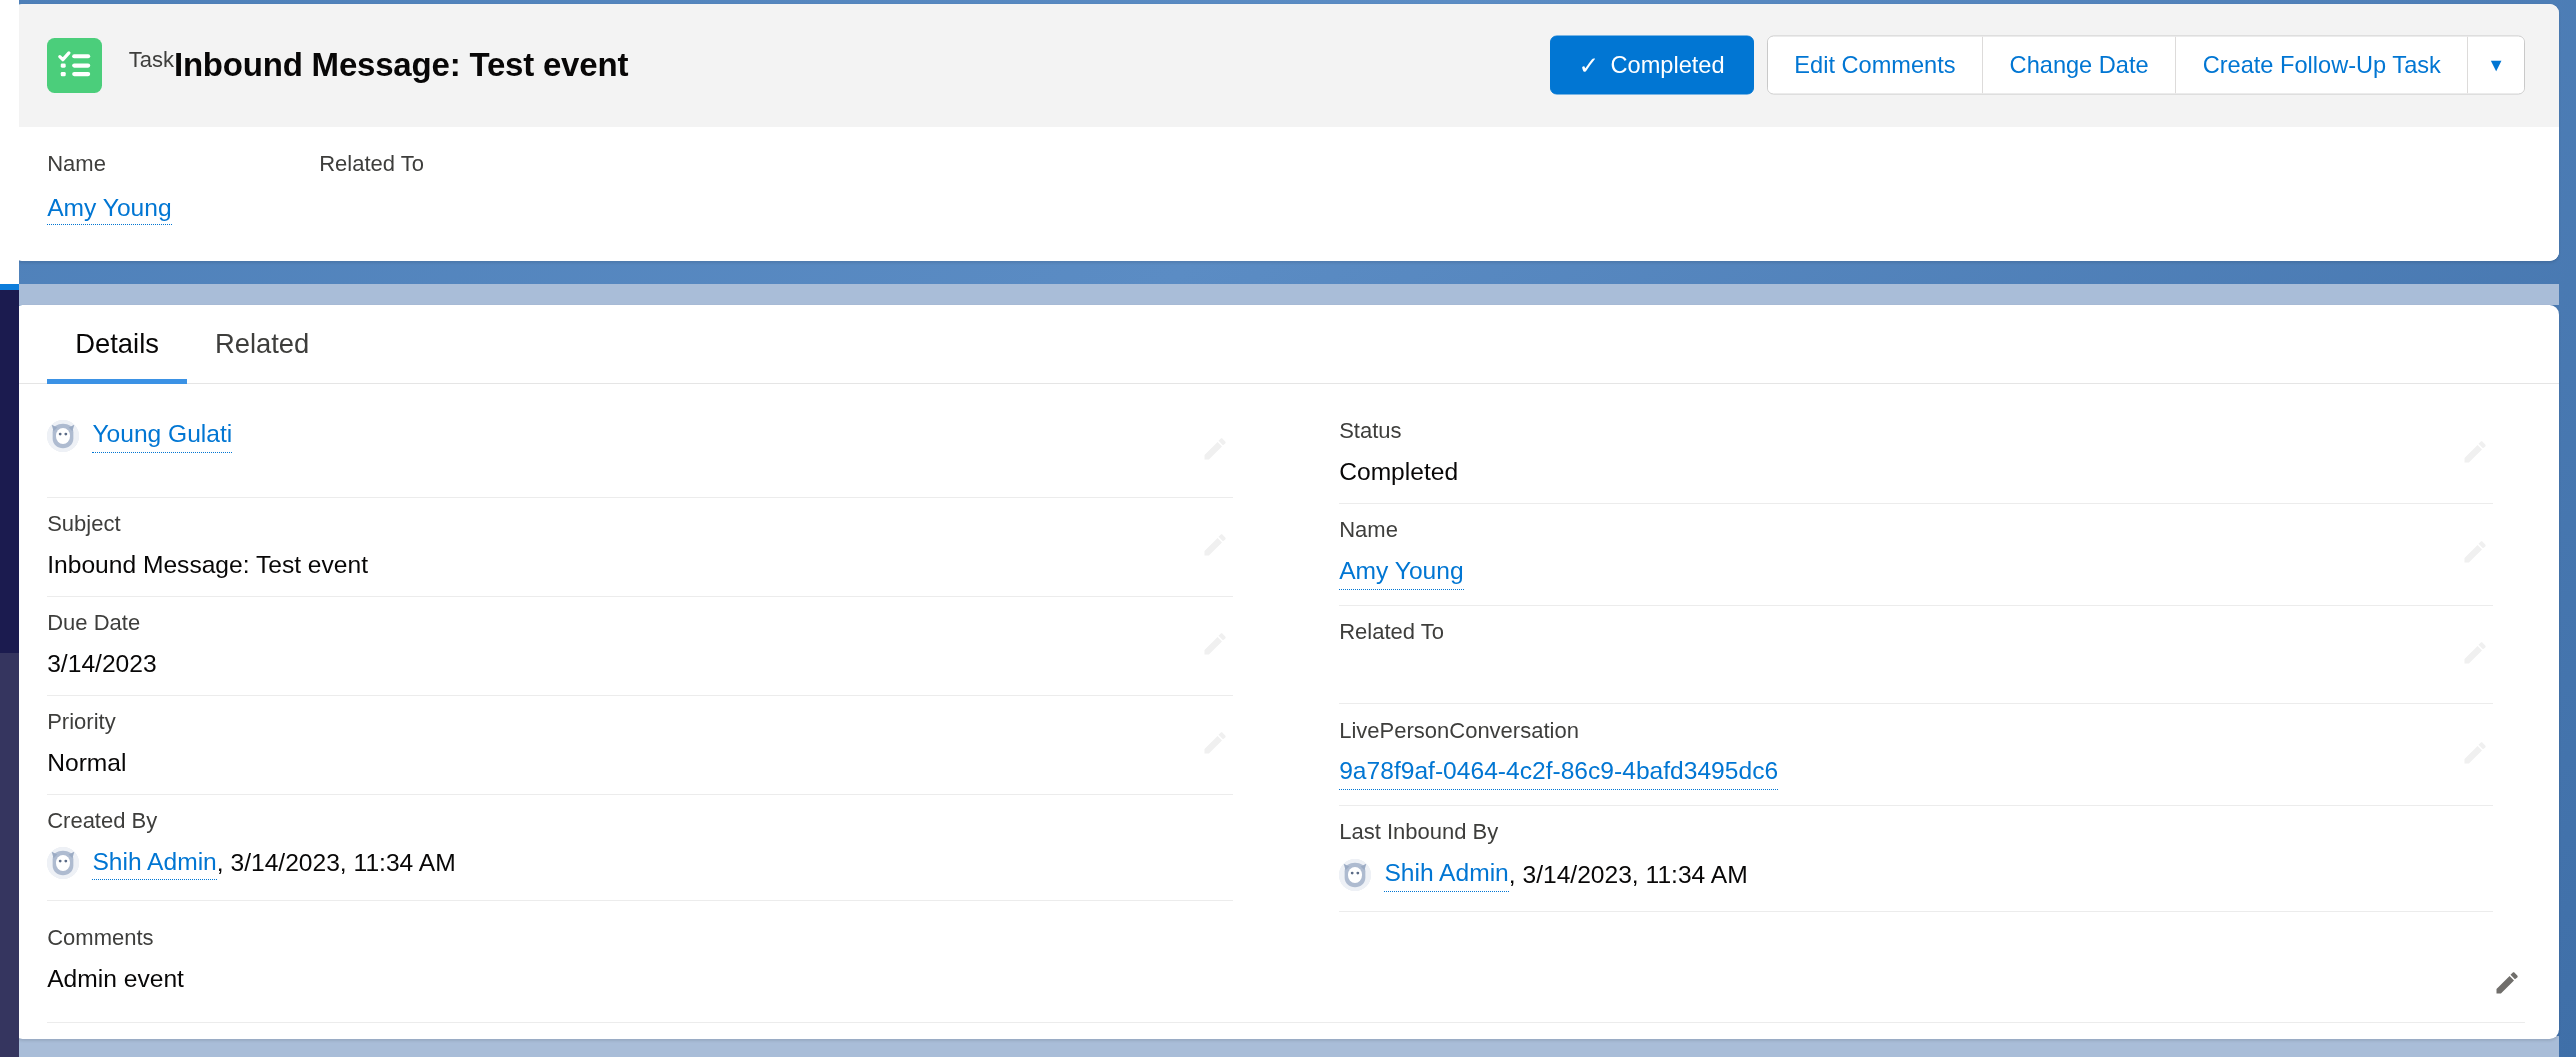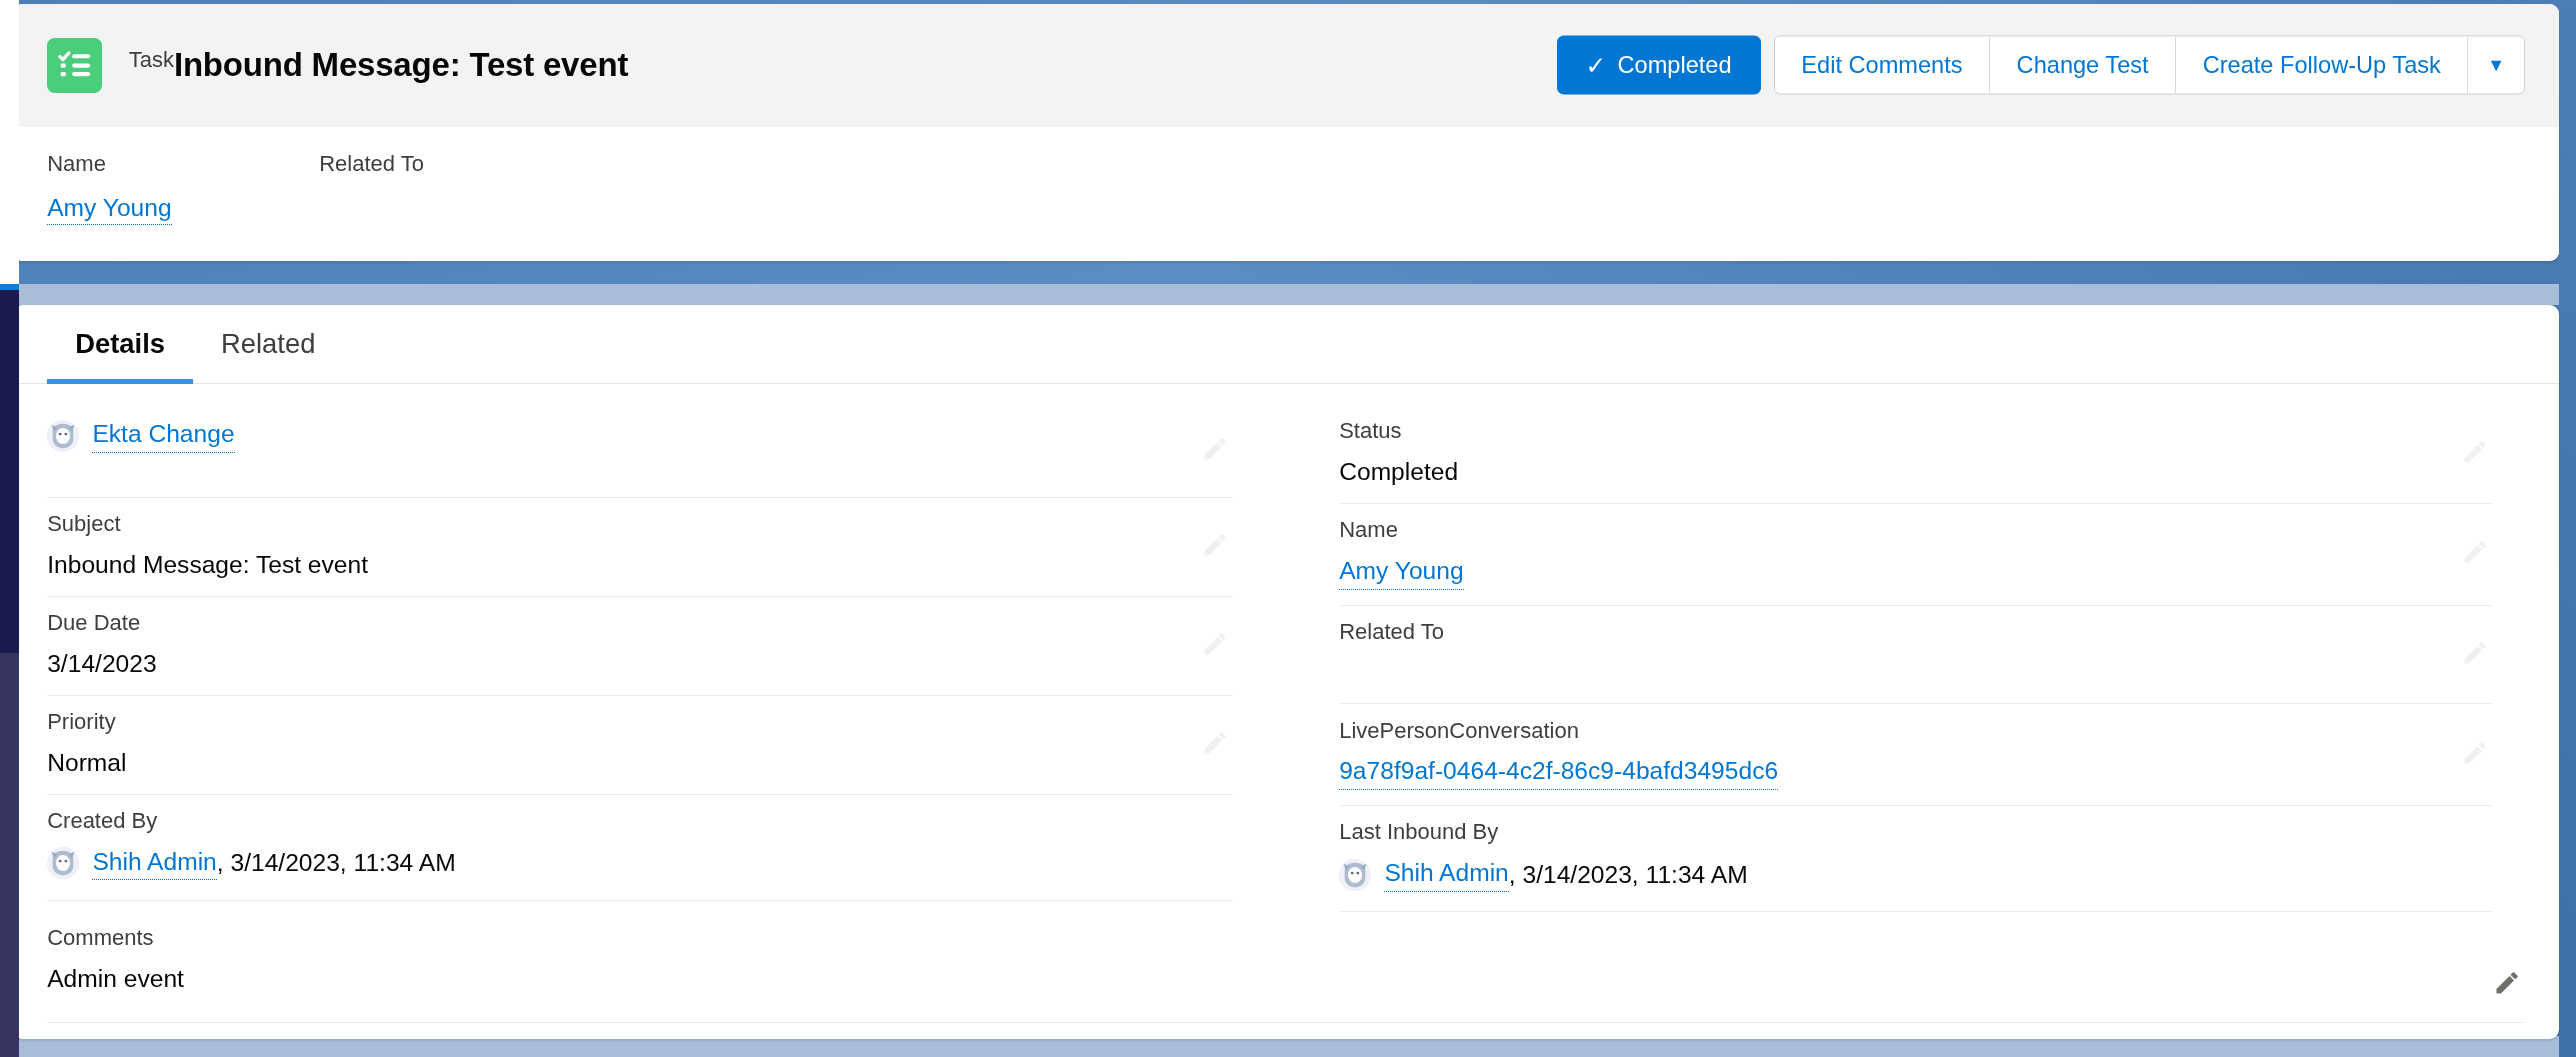--- a/index.html
+++ b/index.html
@@ -148,21 +148,21 @@
     height: 79px;
     align-items: stretch;
   }
   .tab {
     display: flex; align-items: center;
     font-size: 27.4px; color: #3e3e3c;
     padding: 0 28px;
     cursor: pointer;
     position: relative;
   }
-  .tab.active { color: #080707; font-weight: bold; }
+  .tab.active { color: #080707; font-weight: normal; }
   .tab.active::after {
     content: ""; position: absolute;
     left: 0; right: 0; bottom: -0.9px; height: 4.7px;
     background: #3b92e5;
   }
 
   .fields {
     display: flex;
     padding: 21px 34px 0 34px;
   }
@@ -274,21 +274,21 @@
       <div class="btn-group">
         <div class="btn-completed">
           <span class="chk">✓</span>
           <span>Completed</span>
         </div>
         <div class="btn-bar">
           <div>
             <span>Edit Comments</span>
           </div>
           <div>
-            <span>Change Test</span>
+            <span>Change Date</span>
           </div>
           <div>
             <span>Create Follow-Up Task</span>
           </div>
           <div>
             <span class="caret">▼</span>
           </div>
         </div>
       </div>
     </div>
@@ -328,21 +328,21 @@
               <svg viewBox="0 0 34 34" xmlns="http://www.w3.org/2000/svg">
                 <rect width="34" height="34" fill="#eef1f6"></rect>
                 <path d="M6 13 C6 7 11 4 17 4 C23 4 28 7 28 13 L28 20 C28 26 23 30 17 30 C11 30 6 26 6 20 Z" fill="#aebbd0"></path>
                 <path d="M7 12 L5 5 L11 8 Z" fill="#9babc4"></path>
                 <path d="M27 12 L29 5 L23 8 Z" fill="#9babc4"></path>
                 <ellipse cx="17" cy="17" rx="7.5" ry="8.5" fill="#ffffff"></ellipse>
                 <circle cx="14" cy="15" r="1.5" fill="#5a6b86"></circle>
                 <circle cx="20" cy="15" r="1.5" fill="#5a6b86"></circle>
               </svg>
             </span>
-            <a href="#">Ekta Change</a>
+            <a href="#">Young Gulati</a>
           </div>
           <div class="pencil faint">
             <svg viewBox="0 0 24 24" xmlns="http://www.w3.org/2000/svg">
                 <path d="M3 17.2 L3 21 L6.8 21 L18 9.8 L14.2 6 Z M20.8 7.2 C21.3 6.7 21.3 6 20.8 5.5 L18.5 3.2 C18 2.7 17.3 2.7 16.8 3.2 L15 5 L18.8 8.8 Z"></path>
               </svg>
           </div>
         </div>
 
         <div class="field">
           <div class="flabel">Subject</div>

